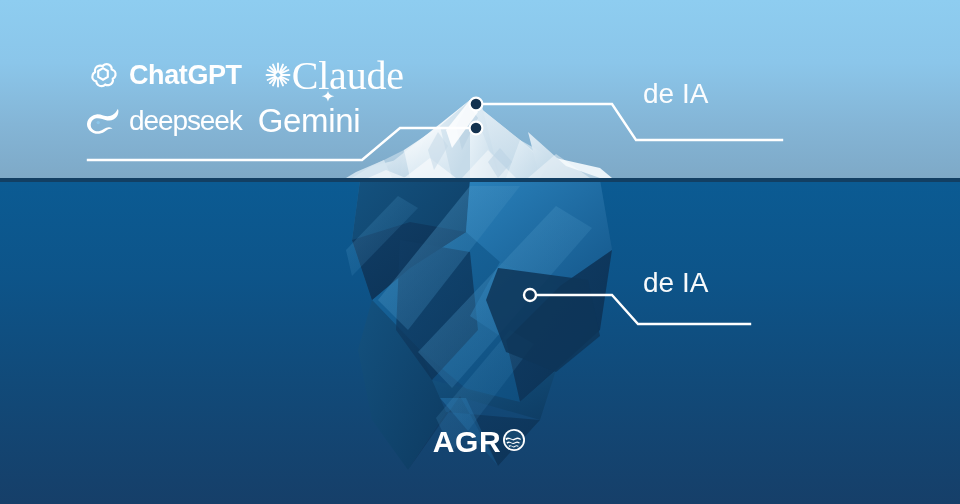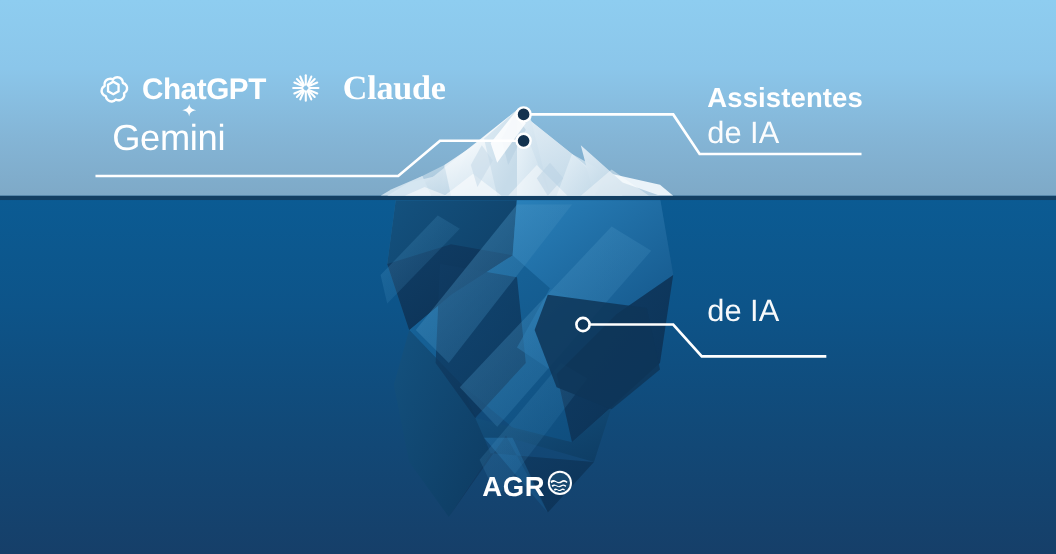--- a/index.html
+++ b/index.html
@@ -41,21 +41,21 @@
     width: 960px; height: 504px;
   }
   
   .logo-cluster {
     position: absolute;
     left: 86px; top: 52px;
     width: 290px; height: 92px;
   }
   .logo-row {
     display: flex;
-    align-items: flex-end;
+    align-items: center;
     height: 46px;
   }
   .logo-item {
     display: flex;
     align-items: center;
   }
   .logo-mark {
     display: flex;
     align-items: center;
     justify-content: center;
@@ -65,24 +65,24 @@
     white-space: nowrap;
   }
   .txt-chatgpt {
     font-size: 27px;
     font-weight: bold;
     letter-spacing: -0.4px;
     margin-left: 9px;
   }
   .txt-claude {
     font-family: "Liberation Serif", serif;
-    font-size: 31px;
-    font-weight: bold;
+    font-size: 40px;
+    font-weight: normal;
     letter-spacing: -0.2px;
-    margin-left: 20px;
+    margin-left: 0;
   }
   .txt-deepseek {
     font-size: 28px;
     font-weight: normal;
     letter-spacing: -1.1px;
     margin-left: 7px;
   }
   .txt-gemini {
     font-size: 33px;
     font-weight: normal;
@@ -113,24 +113,24 @@
   
   .brand {
     position: absolute;
     left: 0;
     top: 427px;
     width: 960px;
     text-align: center;
   }
   .brand-main {
     display: inline-flex;
-    align-items: flex-end;
+    align-items: center;
     justify-content: center;
     color: #ffffff;
-    font-size: 25px;
+    font-size: 30px;
     font-weight: bold;
     letter-spacing: 0.6px;
     line-height: 1;
   }
   .brand-sub {
     margin-top: 5px;
     color: #ffffff;
     font-size: 12px;
     font-weight: bold;
     letter-spacing: 0.3px;
@@ -304,35 +304,53 @@
               <line x1="16.7" y1="12.3" x2="24.4" y2="9"></line>
             </g>
           </svg>
         </span>
         <span class="logo-text txt-claude">Claude</span>
       </div>
     </div>
 
     <div class="logo-row">
 
+      <div class="logo-item">
+        <span class="logo-mark">
+          <svg width="36" height="30" viewBox="0 0 36 30">
+            <path fill="#ffffff" d="M31.5 3.2c-.6 1.9-2.1 3.4-3.4 4.6-1 .9-2.2 1.6-3.5 2
+                     -2.4.7-5 .4-7.4-.3-2.2-.6-4.4-1.3-6.7-1.1
+                     -3.4.3-6.6 2.3-8.3 5.3-1.5 2.6-1.6 5.9-.2 8.6
+                     1.5 2.9 4.4 4.9 7.6 5.4 3.1.5 6.3-.3 8.9-2
+                     1.2-.8 2.3-1.8 3.6-2.4 1.4-.7 3.1-.8 4.5-.1
+                     -.6-1.2-2-1.9-3.3-2-1.8-.2-3.5.6-5 1.5
+                     -1.7 1-3.4 2.2-5.4 2.5-2.4.4-5-.4-6.6-2.2
+                     -1.5-1.7-2-4.2-1.2-6.3.8-2.2 2.8-3.9 5.1-4.4
+                     2-.4 4.1.1 6 .8 2.3.8 4.6 1.6 7.1 1.5
+                     2.9-.1 5.7-1.6 7.4-3.9 1.4-1.9 2-4.4 1.6-6.7
+                     -.1-.3-.2-.5-.3-.8z"></path>
+            <circle cx="12.2" cy="16.6" r="1.7" fill="#8bc6ea"></circle>
+          </svg>
+        </span>
+        <span class="logo-text txt-deepseek">deepseek</span>
+      </div>
 
       <div class="logo-item" style="margin-left:14px; position:relative;">
         <span class="logo-mark" style="position:absolute; left:64px; top:-14px;">
           <svg width="16" height="16" viewBox="0 0 16 16">
             <path fill="#ffffff" d="M8 0.6c.55 3.2 2.05 4.9 6.4 5.6-4.35.7-5.85 2.4-6.4 5.6
                      -.55-3.2-2.05-4.9-6.4-5.6C5.95 5.5 7.45 3.8 8 .6z" transform="translate(0,2)"></path>
           </svg>
         </span>
         <span class="logo-text txt-gemini">Gemini</span>
       </div>
     </div>
   </div>
 
   <div class="callout" id="callout-assistentes">
-    <span class="c-title">Assistentes</span>
     <span class="c-sub">de IA</span>
   </div>
 
   <div class="callout" id="callout-agentes">
     <span class="c-sub">de IA</span>
   </div>
 
   <div class="brand">
     <div class="brand-main">
       <span>AGR</span>

